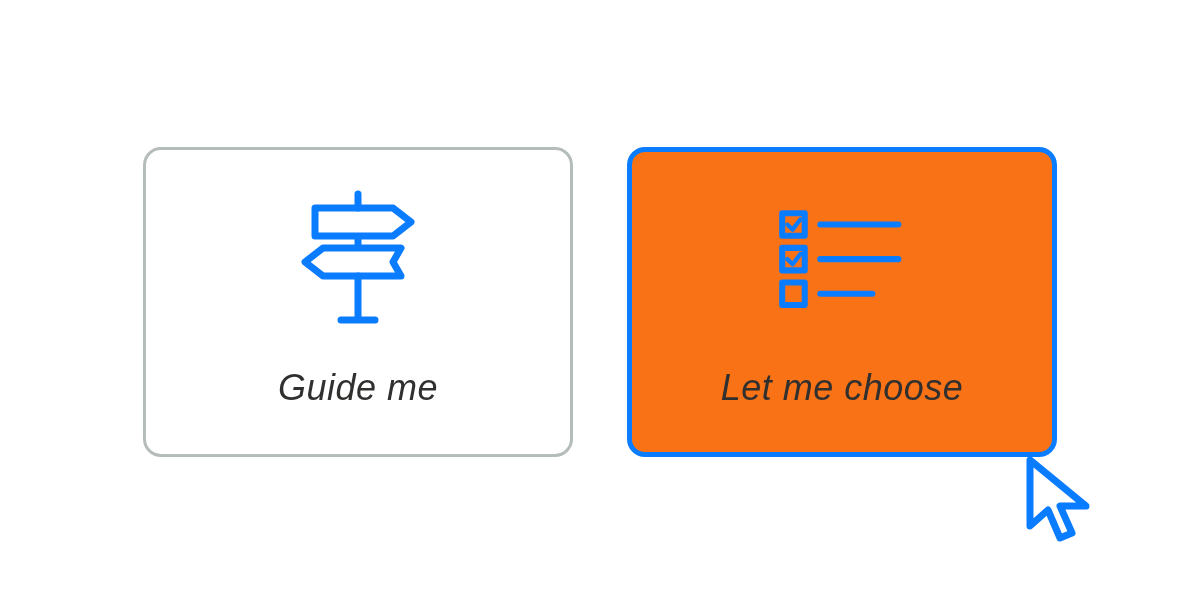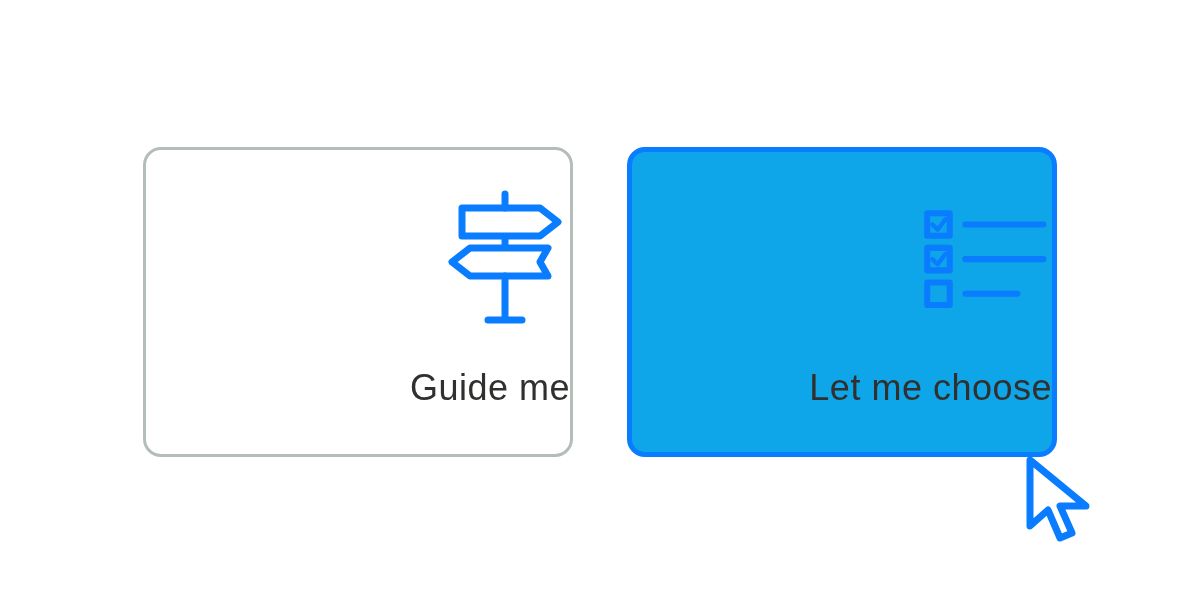--- a/index.html
+++ b/index.html
@@ -25,34 +25,35 @@
       align-items: center;
       justify-content: center;
     }
     
     .option-card {
       width: 430px;
       height: 310px;
       border-radius: 18px;
       display: flex;
       flex-direction: column;
-      align-items: flex-end;
+      align-items: center;
       justify-content: center;
       gap: 42px;
       cursor: pointer;
+      font-style: italic;
     }
     
     .option-card.unselected {
       border: 3px solid #b5bdb9;
       background: #ffffff;
     }
     
     .option-card.selected {
       border: 5px solid #0a7cff;
-      background: #0ea5e9;
+      background: #f97316;
     }
     
     .card-icon {
       width: 130px;
       height: 130px;
       display: flex;
       align-items: center;
       justify-content: center;
     }
     

